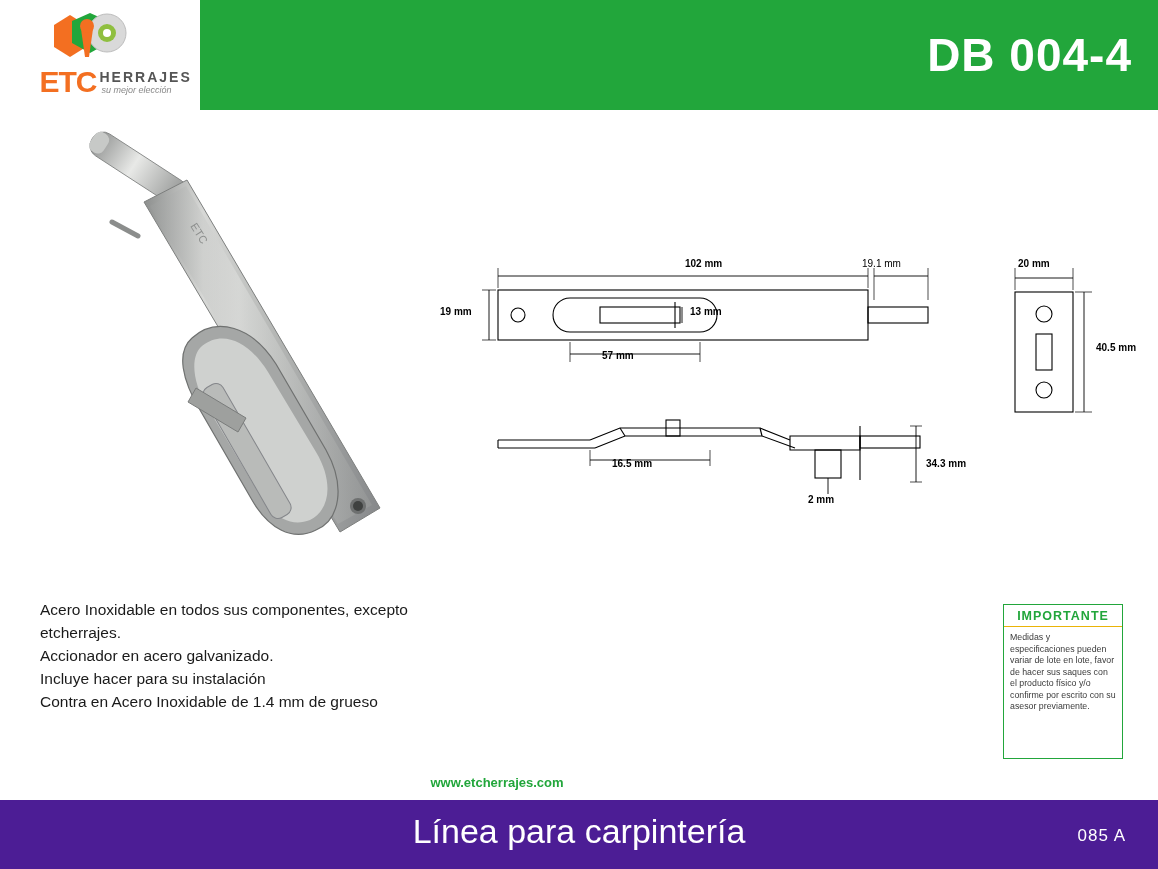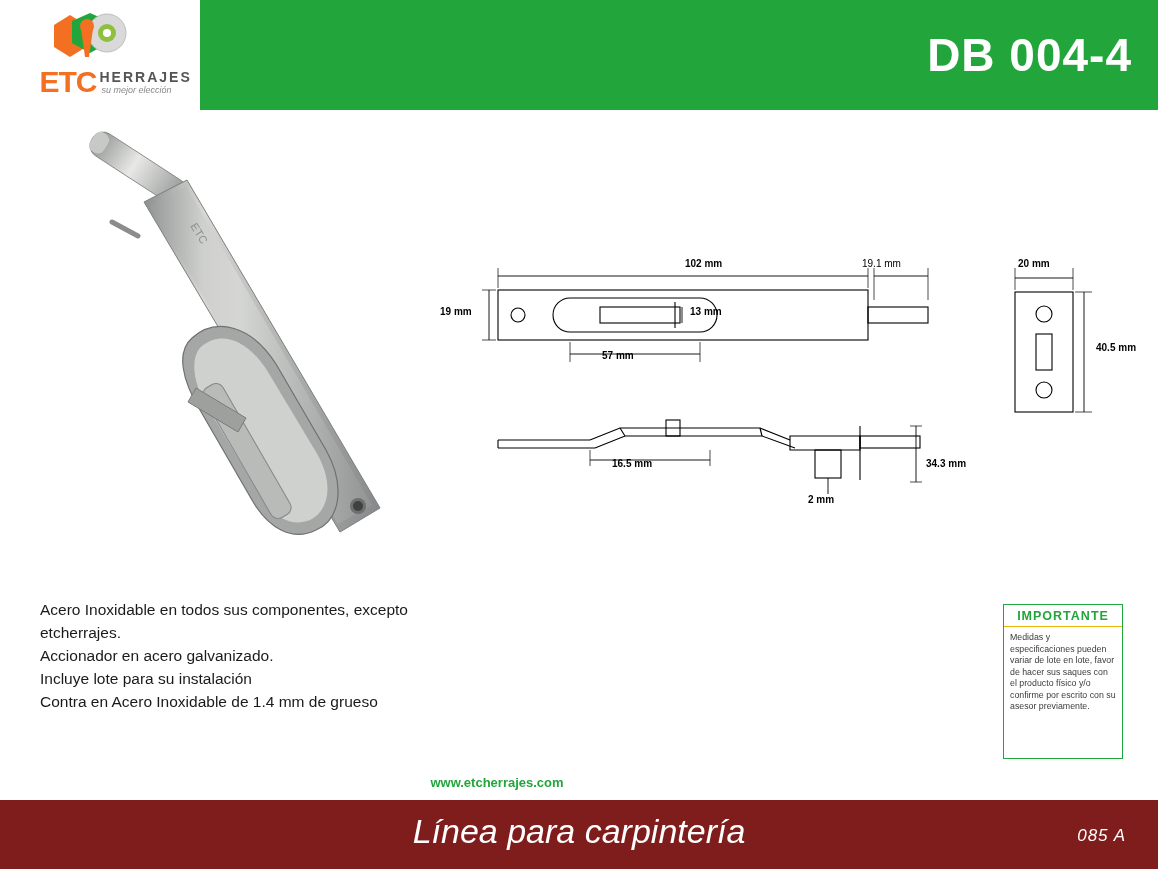--- a/index.html
+++ b/index.html
@@ -75,22 +75,21 @@
   .important-body {
     font-size:8.8px; color:#3b3b3b; line-height:11.5px; padding:5px 6px;
   }
   
   .site {
     position:absolute; left:0; top:775px; width:994px; text-align:center;
     font-size:13px; font-weight:bold; color:#22a63b;
   }
   .footer {
     position:absolute; left:0; top:800px; width:1158px; height:69px;
-    background:#7f1d1d;
-    font-style:italic;
+    background:#4c1d95;
   }
   .footer-title {
     position:absolute; left:0; top:12px; width:1158px; text-align:center;
     color:#ffffff; font-size:34px;
   }
   .footer-page {
     position:absolute; right:32px; top:26px;
     color:#ffffff; font-size:17px; letter-spacing:1px;
   }
 </style>
@@ -247,21 +246,21 @@
   <span class="dim-label" style="left:626px; top:92px; font-weight:bold;">40.5 mm</span>
   <span class="dim-label" style="left:142px; top:208px; font-weight:bold;">16.5 mm</span>
   <span class="dim-label" style="left:456px; top:196px; font-weight:bold;margin-top:12px;">34.3 mm</span>
   <span class="dim-label" style="left:338px; top:244px; font-weight:bold;">2 mm</span>
 </div>
 
 <div class="specs">
   <p>Acero Inoxidable en todos sus componentes, excepto</p>
   <p>etcherrajes.</p>
   <p>Accionador en acero galvanizado.</p>
-  <p>Incluye lote para su instalación</p>
+  <p>Incluye hacer para su instalación</p>
   <p>Contra en Acero Inoxidable de 1.4 mm de grueso</p>
 </div>
 
 <div class="important">
   <div class="important-title">IMPORTANTE</div>
   <div class="important-body">Medidas y especificaciones pueden variar de lote en lote, favor de hacer sus saques con el producto físico y/o confirme por escrito con su asesor previamente.</div>
 </div>
 
 <div class="site">www.etcherrajes.com</div>
 <div class="footer">

